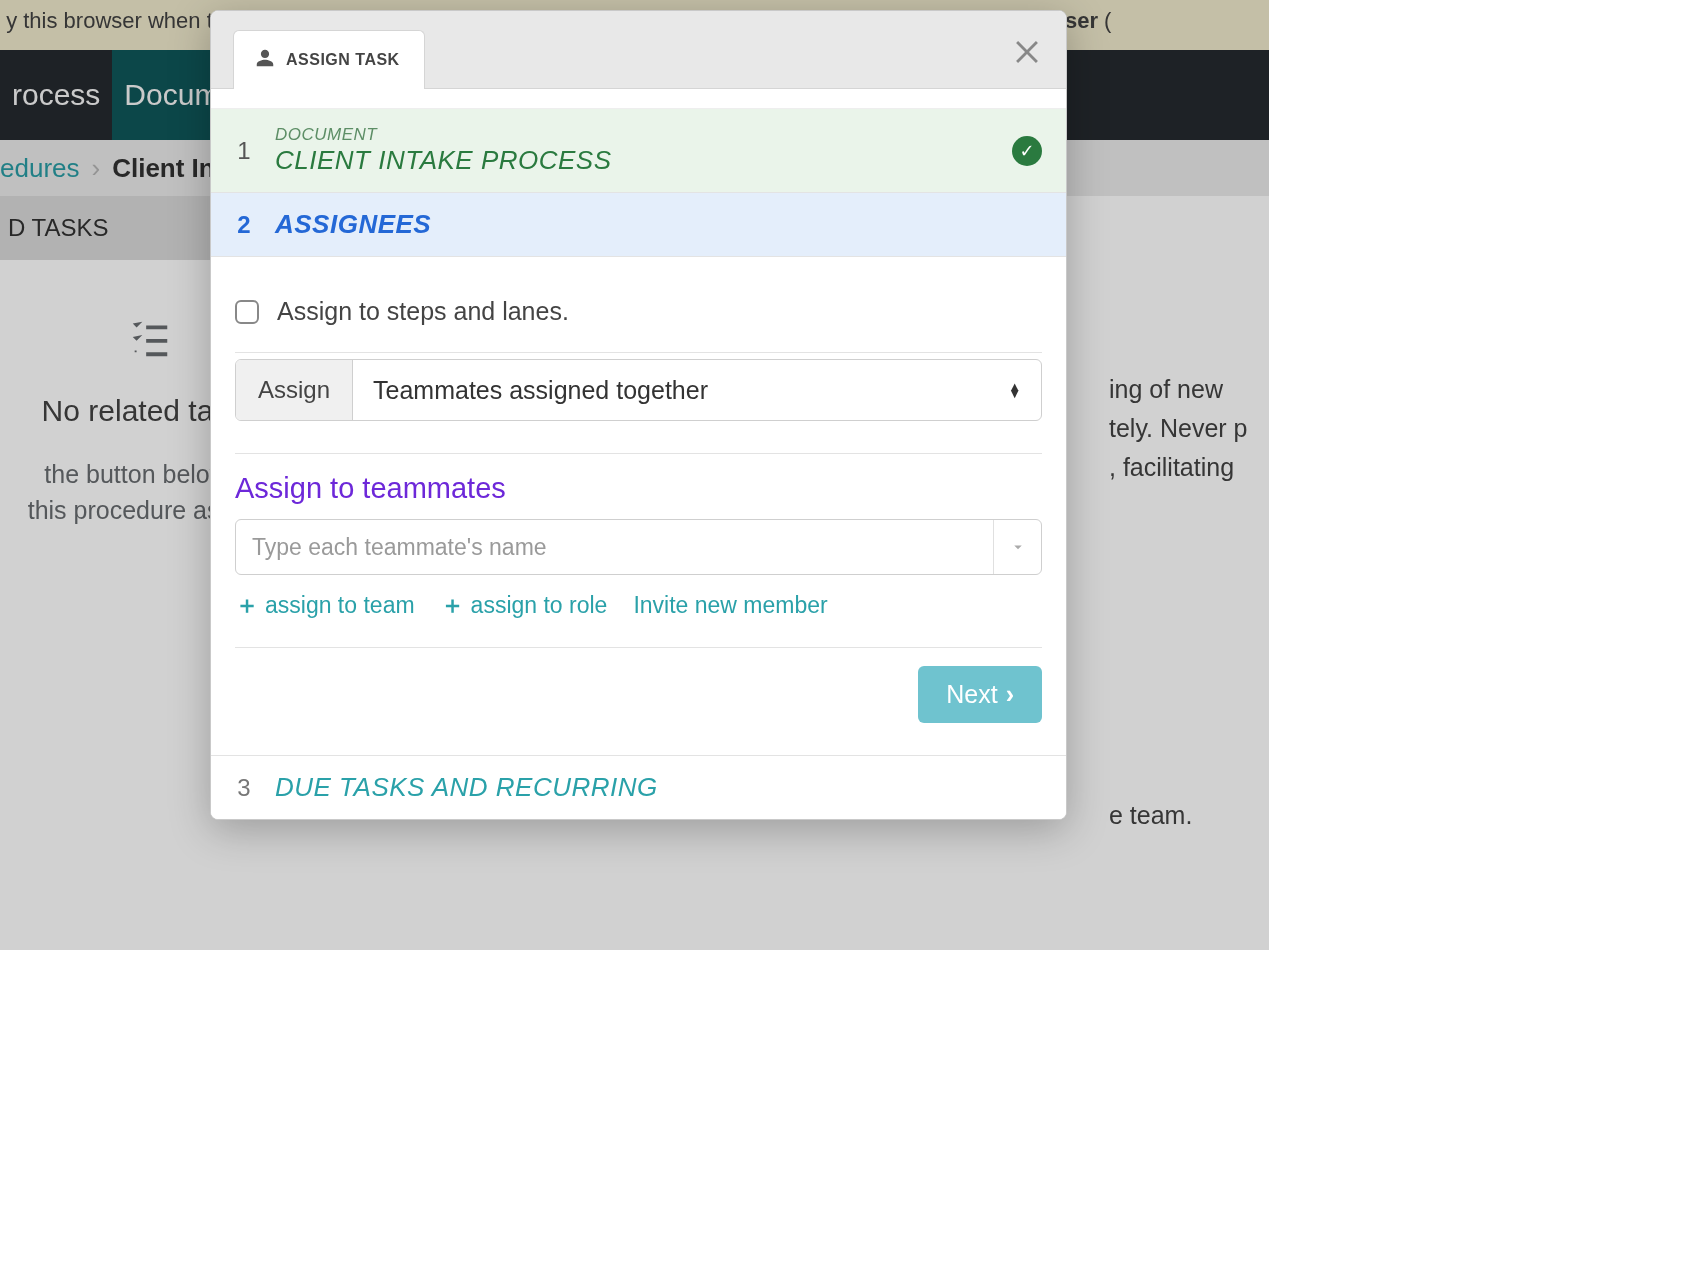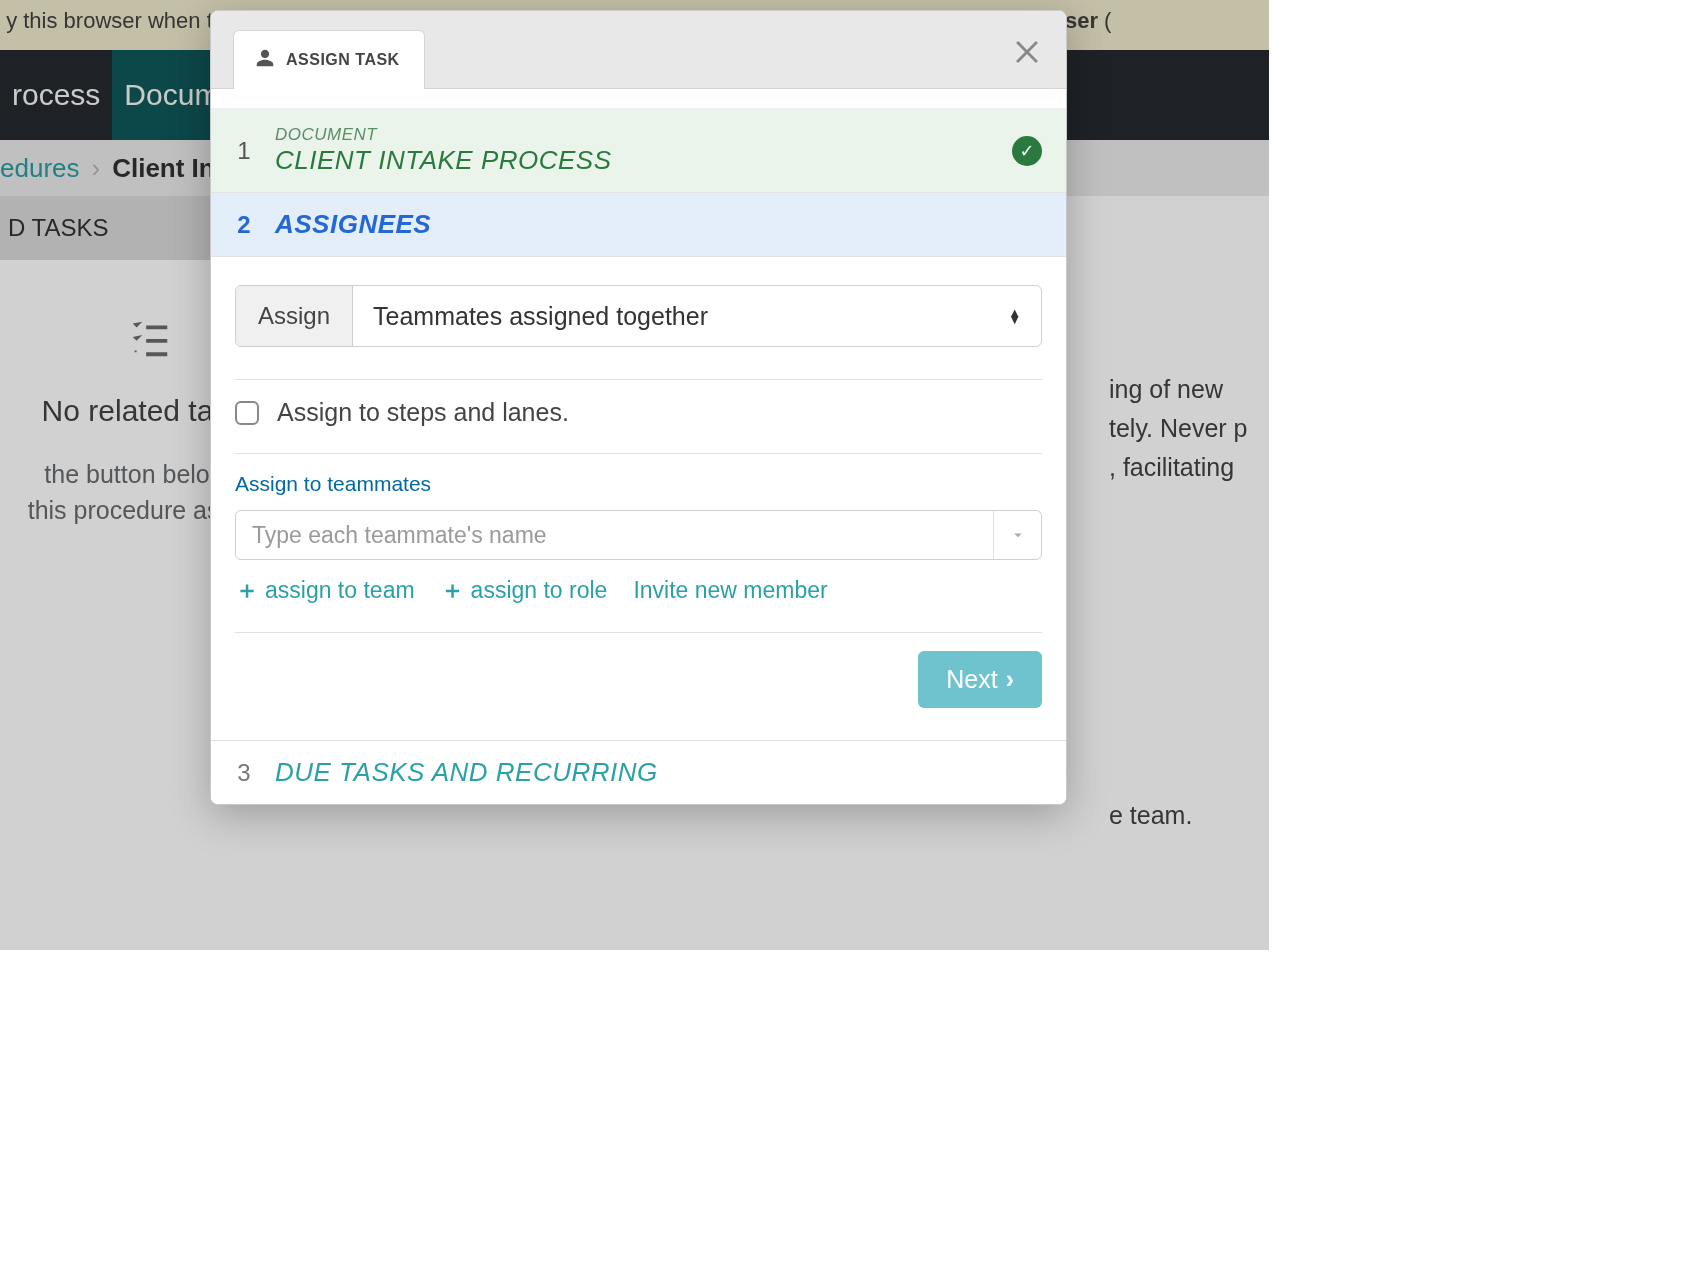--- a/index.html
+++ b/index.html
@@ -215,26 +215,26 @@
   font-size: 25px;
   color: #444;
 }
 .chk {
   width: 24px; height: 24px;
   border: 2px solid #888;
   border-radius: 6px;
   cursor: pointer;
 }
 
-.field-label { font-size: 21px; color: #0369a1; margin-bottom: 14px; }
+.field-label { font-size: 29px; color: #6d28d9; margin-bottom: 14px; }
 .combo {
   display: flex;
   border: 1px solid #cfcfcf;
   border-radius: 6px;
-  height: 50px;
+  height: 56px;
   align-items: stretch;
 }
 .combo input {
   flex: 1;
   border: none;
   outline: none;
   padding: 0 16px;
   font-size: 23px;
   color: #333;
   background: transparent;
@@ -363,37 +363,37 @@
 
   <div class="step active">
     <div class="num">2</div>
     <div class="labels">
       <div class="title">ASSIGNEES</div>
     </div>
   </div>
 
   <div class="modal-body">
 
+    <div class="section">
+      <div class="chk-row">
+        <div class="chk"></div>
+        <span>Assign to steps and lanes.</span>
+      </div>
+    </div>
+
     <div class="section" style="padding-top:6px">
       <div class="assign-row">
         <div class="assign-label">Assign</div>
         <div class="assign-select">
           <span>Teammates assigned together</span>
           <span class="sort-caret">
               <span>▲</span>
               <span>▼</span>
             </span>
         </div>
-      </div>
-    </div>
-
-    <div class="section">
-      <div class="chk-row">
-        <div class="chk"></div>
-        <span>Assign to steps and lanes.</span>
       </div>
     </div>
 
     <div class="section">
       <div class="field-label">Assign to teammates</div>
       <div class="combo">
         <input type="text" placeholder="Type each teammate's name" style="">
         <div class="caret-box">
           <svg width="18" height="18" viewBox="0 0 24 24">
               <path fill="currentColor" d="M7 10l5 5 5-5z"></path>

